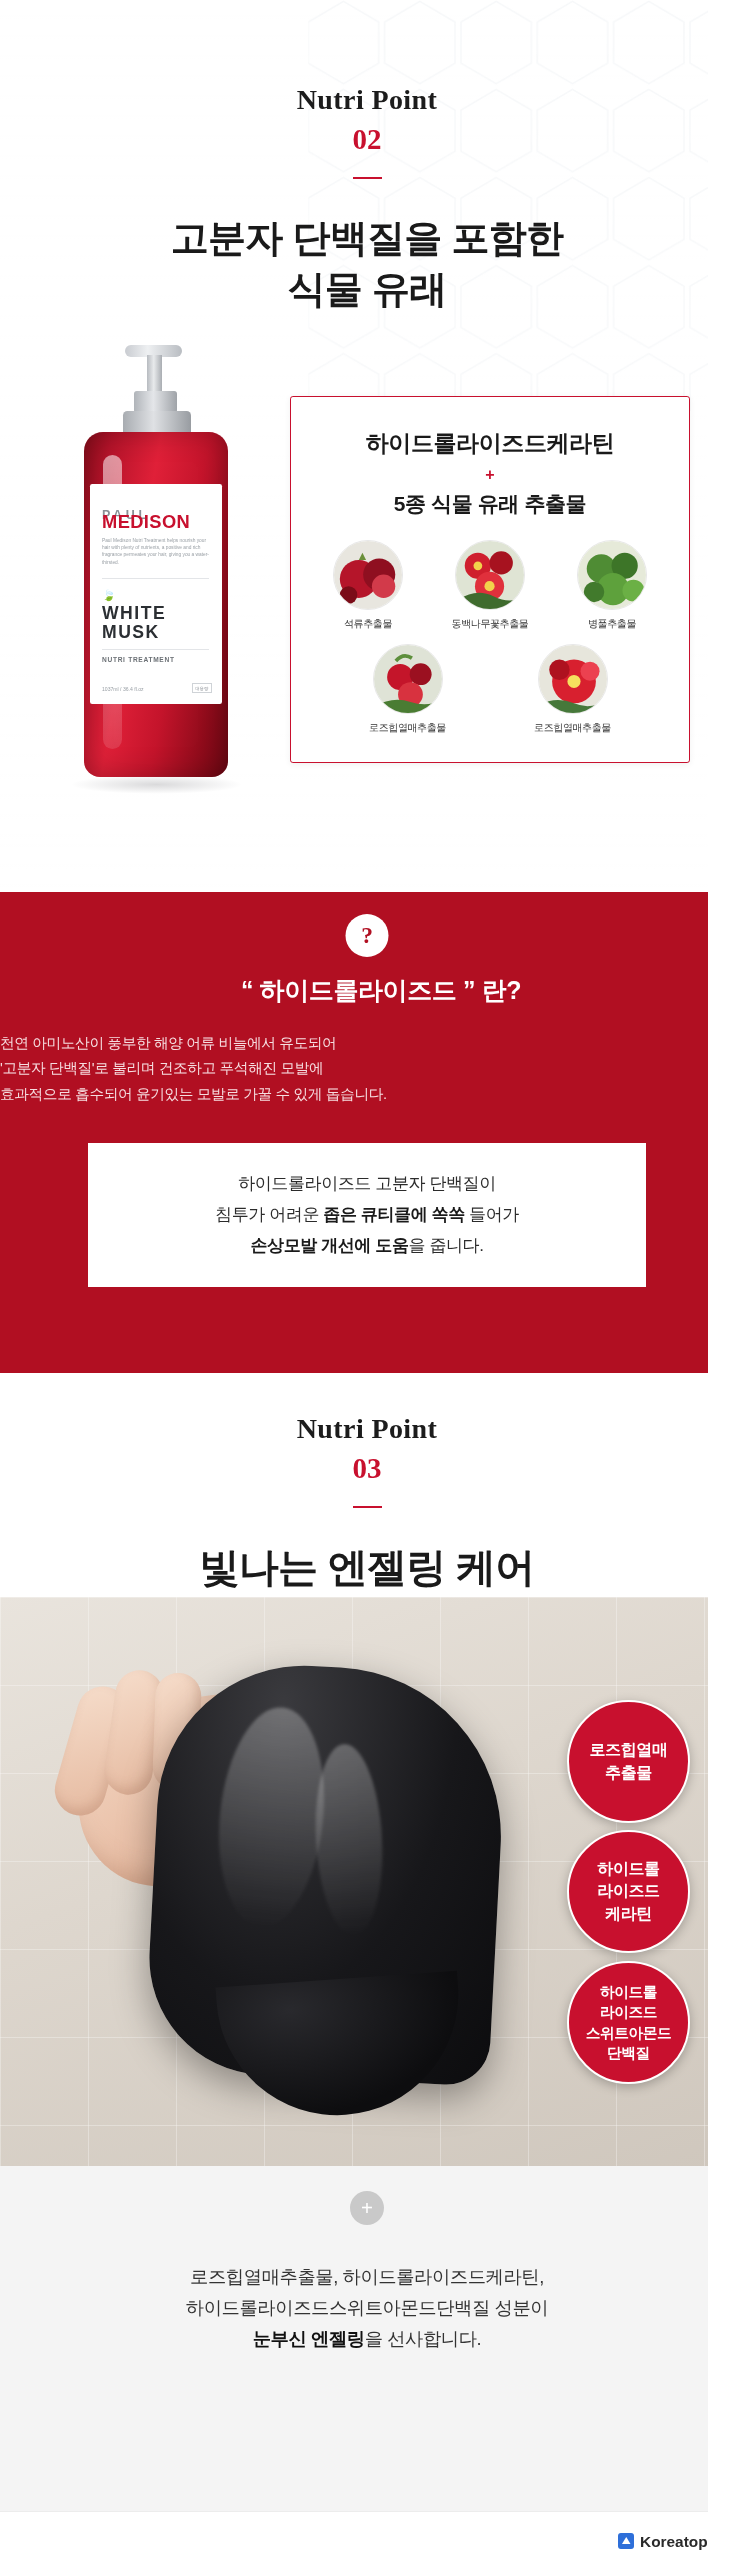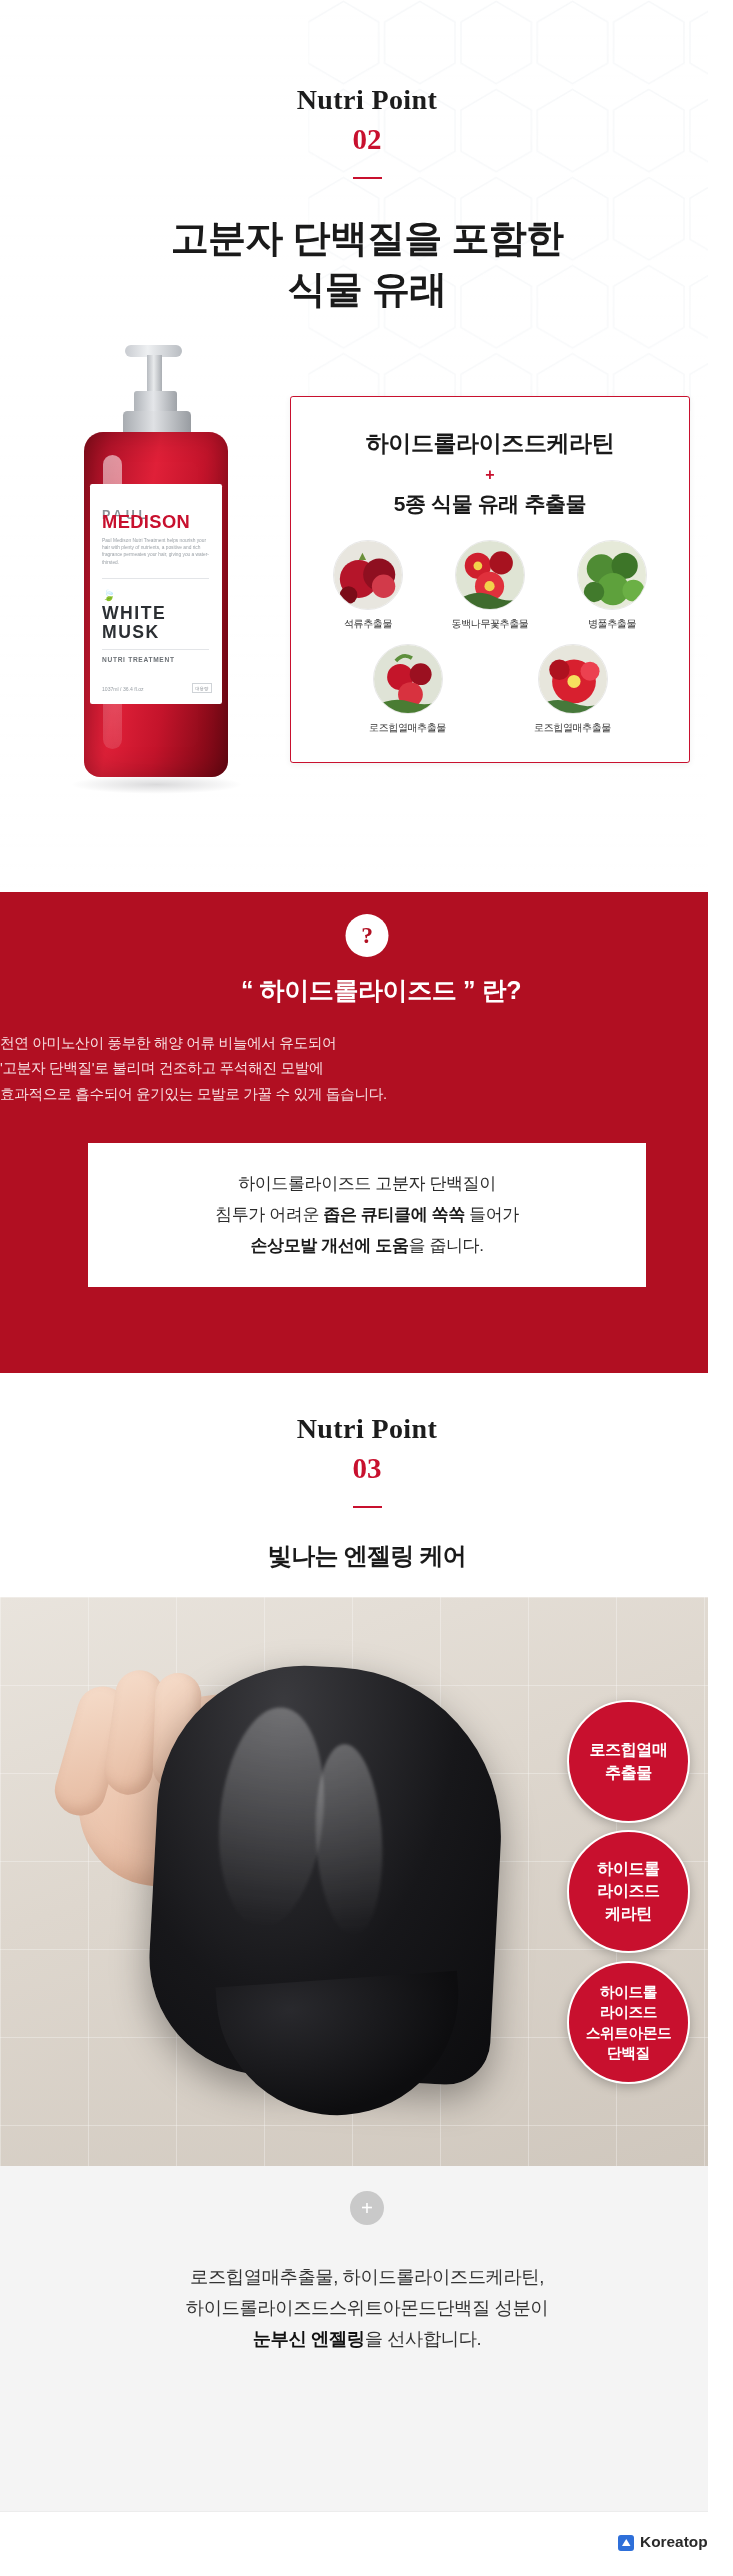--- a/index.html
+++ b/index.html
@@ -289,21 +289,21 @@
   
   .sec03 {
     position: relative;
     width: 734px;
     height: 224px;
     background: #ffffff;
   }
   .sec03 .headline {
     text-align: center;
     margin-top: 32px;
-    font-size: 24px;
+    font-size: 40px;
     color: #1a1a1a;
     letter-spacing: -0.7px;
   }
   .sec03 .headline b { font-weight: bold; }
 
   
   .hair {
     position: relative;
     width: 734px;
     height: 569px;
@@ -415,21 +415,21 @@
     position: relative;
     width: 734px;
     height: 66px;
     background: #ffffff;
     border-top: 0.7px solid #ececec;
   }
   .brand {
     position: absolute;
     right: 26.4px; top: 20.5px;
     display: flex;
-    align-items: flex-end;
+    align-items: flex-start;
     gap: 5.9px;
     font-size: 15.4px;
     font-weight: bold;
     color: #2a2a2a;
     padding-left: 24px;
   }
   .brand-mark {
     width: 16px; height: 16px;
     background: #2e6fd9;
     border-radius: 2.9px;

